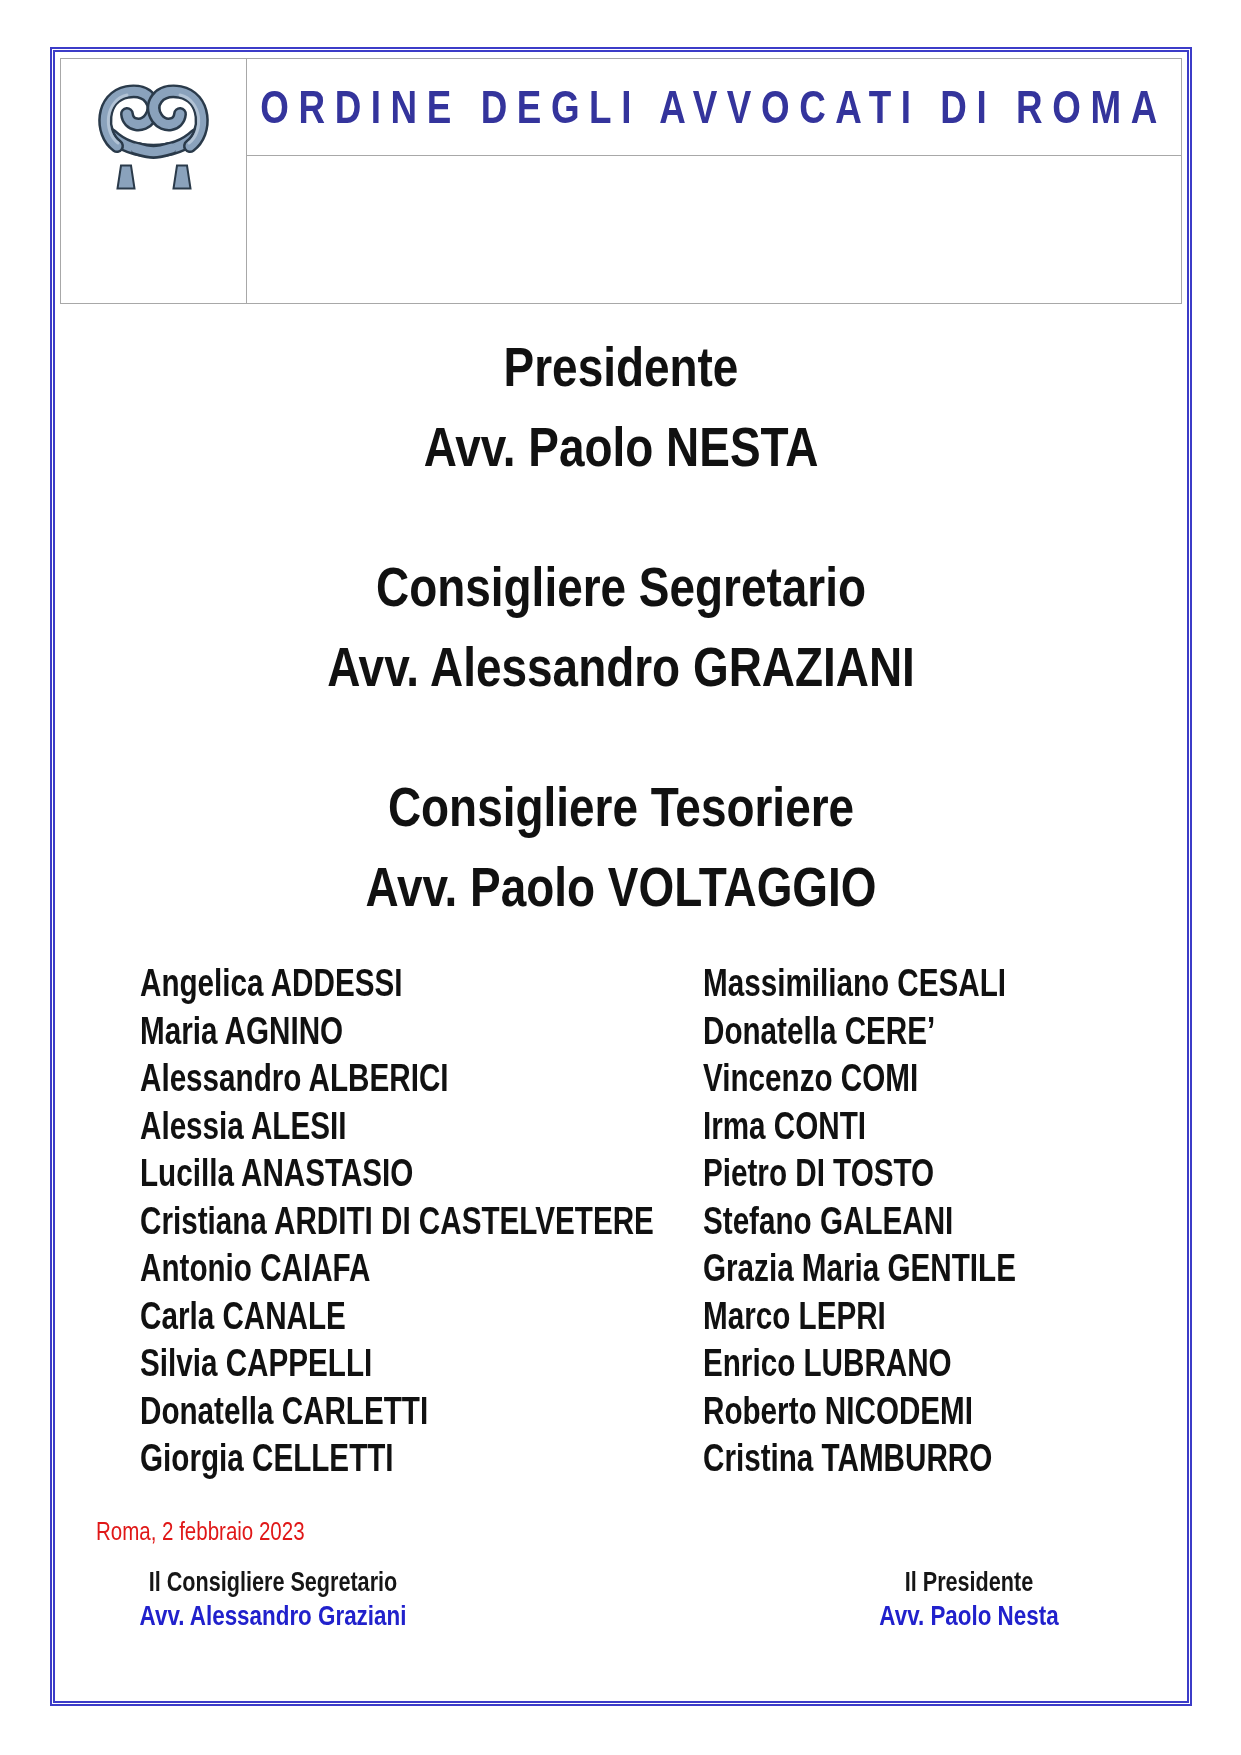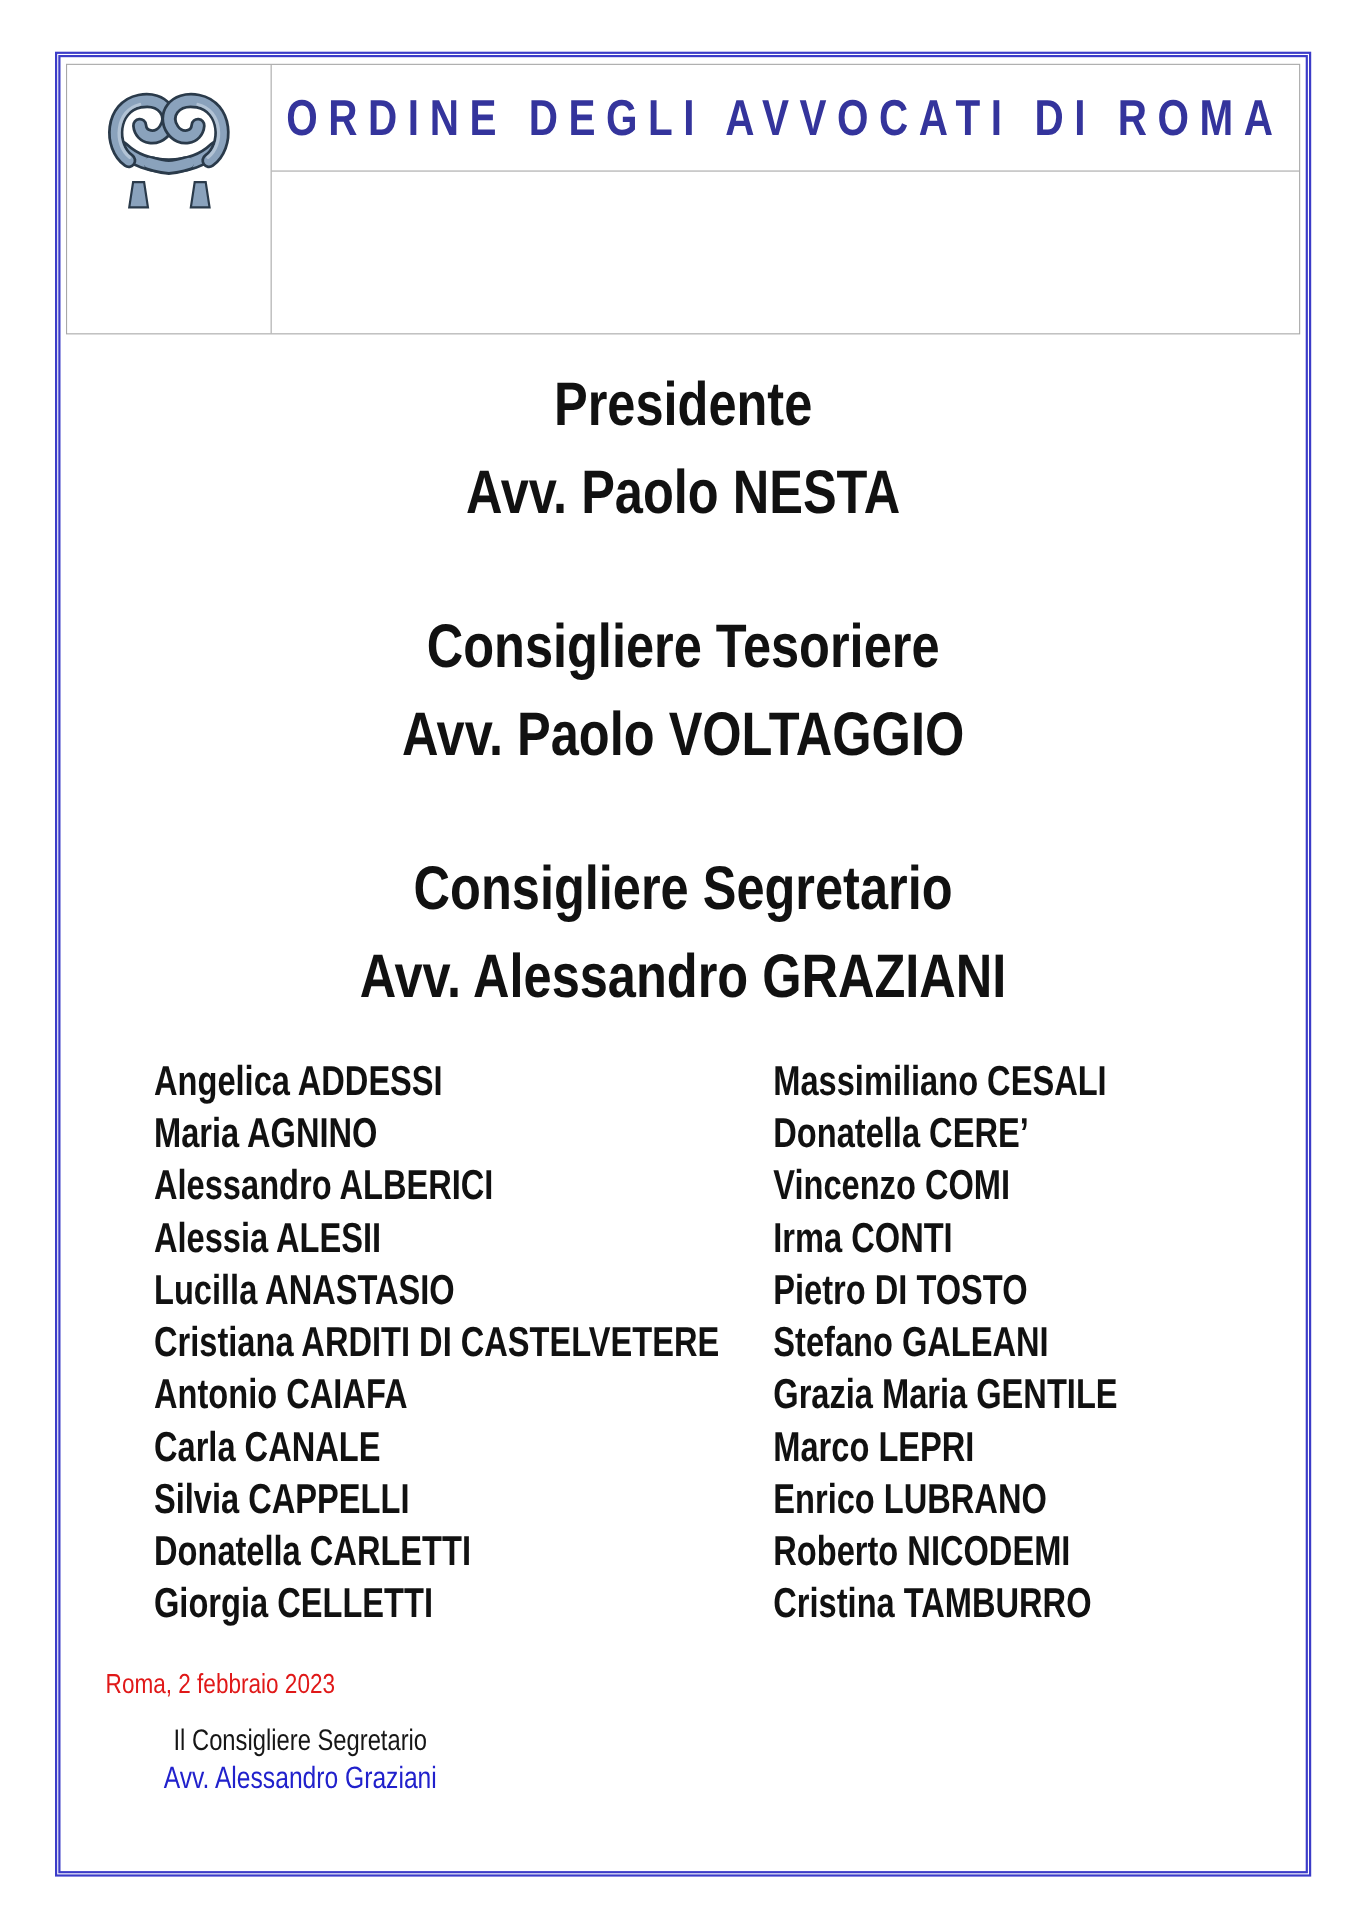--- a/index.html
+++ b/index.html
@@ -80,21 +80,21 @@
   .cname{
     font-size:38px;line-height:47.5px;font-weight:bold;white-space:nowrap;
     transform:scaleX(0.78);transform-origin:0 50%;
   }
   
   .date-line{
     margin:31px 0 0 41px;font-size:25px;line-height:34px;
     color:var(--c-date-red);transform:scaleX(0.82);transform-origin:0 50%;
     display:inline-block;white-space:nowrap;
   }
-  .signatures{display:flex;margin-top:17px;}
+  .signatures{display:flex;margin-top:17px;font-weight:bold;}
   .sig{width:436px;flex:0 0 436px;text-align:center;}
   .sig + .sig{margin-left:260px;}
   .sig-role{font-size:27px;line-height:34px;color:#161616;
     white-space:nowrap;transform:scaleX(0.80);}
   .sig-name{font-size:28px;line-height:34px;color:var(--c-signature-blue);
     white-space:nowrap;transform:scaleX(0.80);}
   
   .k-out{fill:none;stroke:var(--c-knot-outline);stroke-width:14;stroke-linecap:round;}
   .k-in{fill:none;stroke:var(--c-knot-fill);stroke-width:9;stroke-linecap:round;}
   .k-hl{fill:none;stroke:#bfcedd;stroke-width:3;stroke-linecap:round;opacity:.75;}
@@ -137,27 +137,27 @@
   </div>
 
   <div class="officers">
 
       <div class="officer">
         <div class="o-role">Presidente</div>
         <div class="o-name">Avv. Paolo NESTA</div>
       </div>
 
       <div class="officer">
+        <div class="o-role">Consigliere Segretario</div>
+        <div class="o-name">Avv. Alessandro GRAZIANI</div>
+      </div>
+
+      <div class="officer">
         <div class="o-role">Consigliere Tesoriere</div>
         <div class="o-name">Avv. Paolo VOLTAGGIO</div>
-      </div>
-
-      <div class="officer">
-        <div class="o-role">Consigliere Segretario</div>
-        <div class="o-name">Avv. Alessandro GRAZIANI</div>
       </div>
     </div>
 
   <div class="council">
     <div class="cols">
       <div class="col left">
 
           <div class="cname">Angelica ADDESSI</div>
 
           <div class="cname">Maria AGNINO</div>
@@ -211,15 +211,19 @@
     <span class="date-line">Roma, 2 febbraio 2023</span>
   </div>
 
   <div class="signatures">
 
       <div class="sig">
         <div class="sig-role">Il Consigliere Segretario</div>
         <div class="sig-name">Avv. Alessandro Graziani</div>
       </div>
 
+      <div class="sig">
+        <div class="sig-role">Il Presidente</div>
+        <div class="sig-name">Avv. Paolo Nesta</div>
+      </div>
     </div>
 
 </div>
 
 </body></html>

